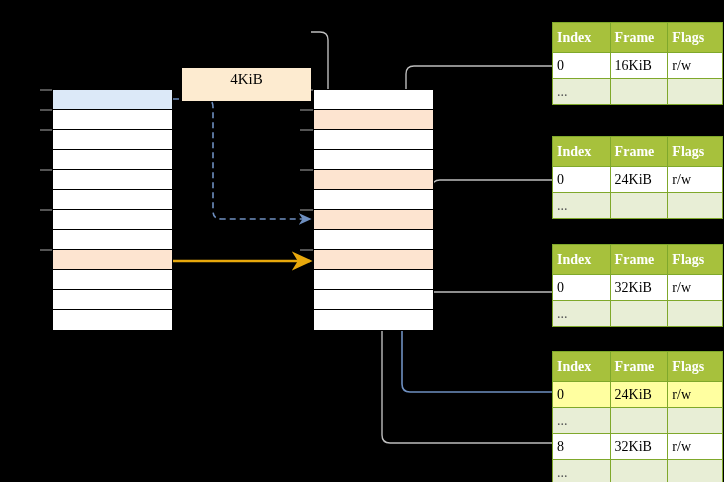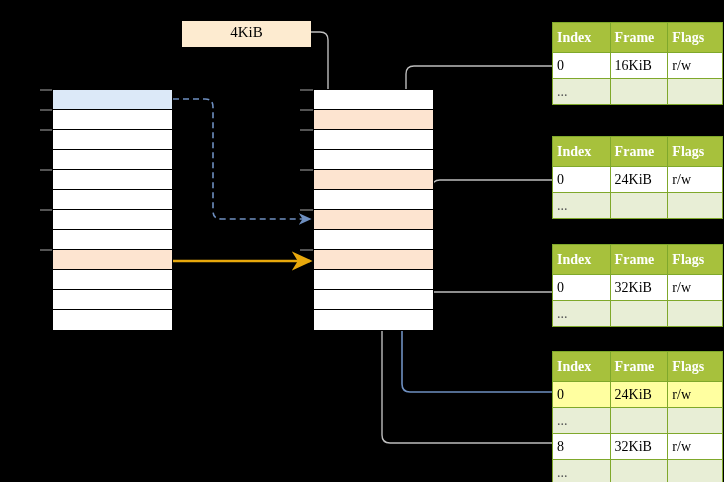--- a/index.html
+++ b/index.html
@@ -6,21 +6,21 @@
   body{width:724px;height:482px;position:relative;overflow:hidden;
        font-family:"Liberation Serif",serif;}
   #stage{position:absolute;left:0;top:0;width:724px;height:482px;}
 
   
   #wires{position:absolute;left:0;top:0;width:724px;height:482px;pointer-events:none;}
 
   
   .chip{position:absolute;background:#fdebd0;border:0;
         font-size:15px;color:#000;text-align:center;
-        line-height:22px;height:26px;}
+        line-height:22px;height:33px;margin-top:47px;}
 
   
   .col{position:absolute;width:121px;border:1.5px solid #000;
        box-sizing:border-box;background:#fff;}
   .cell{height:20px;box-sizing:border-box;border-bottom:1.5px solid #000;
         background:#fff;}
   .cell:last-child{border-bottom:none;}
   .cell.blue{background:#dce9f8;}
   .cell.orange{background:#fde4d0;}
 

